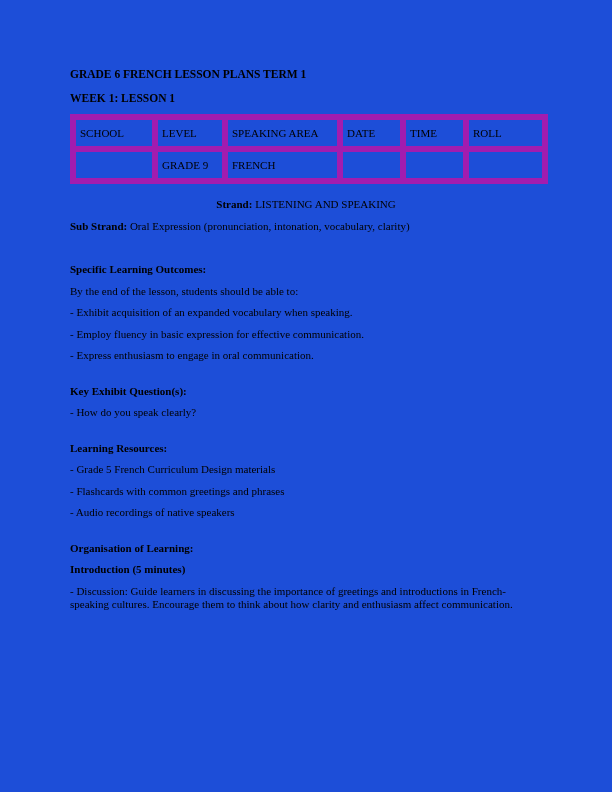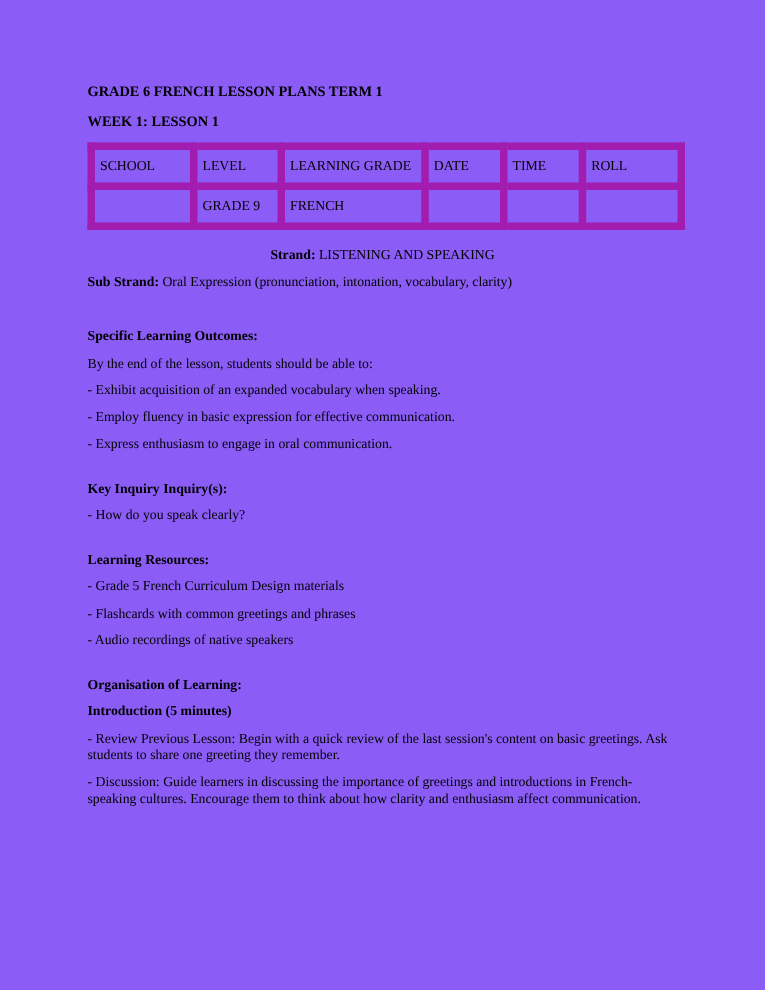--- a/index.html
+++ b/index.html
@@ -8,21 +8,21 @@
     height: 792px;
     background: #ffffff;
     color: #000000;
     font-family: "Liberation Serif", "DejaVu Serif", serif;
   }
   .page {
     box-sizing: border-box;
     width: 612px;
     height: 792px;
     padding: 67px 70px 40px 70px;
-    background: #8b5cf6;
+    background: #1d4ed8;
     overflow: hidden;
   }
   p { margin: 0; }
   .h {
     font-weight: bold;
     font-size: 11.5px;
     line-height: 14px;
     margin: 0 0 10px 0;
   }
   .line {
@@ -68,21 +68,21 @@
         <col class="col-level">
         <col class="col-area">
       <col class="col-date">
         <col class="col-time">
         <col class="col-roll">
     </colgroup>
     <tbody>
       <tr>
         <td>SCHOOL</td>
         <td>LEVEL</td>
-        <td>LEARNING GRADE</td>
+        <td>SPEAKING AREA</td>
         <td>DATE</td>
         <td>TIME</td>
         <td>ROLL</td>
       </tr>
       <tr>
         <td></td>
         <td>GRADE 9</td>
         <td>FRENCH</td>
         <td></td>
         <td></td>
@@ -93,26 +93,25 @@
 
   <p class="line" style="margin-top:14px;text-align:center;"><span class="b">Strand:</span> <span>LISTENING AND SPEAKING</span></p>
   <p class="line"><span class="b">Sub Strand:</span> <span>Oral Expression (pronunciation, intonation, vocabulary, clarity)</span></p>
 
   <p class="line b section" style="margin-top:30px;">Specific Learning Outcomes:</p>
   <p class="line">By the end of the lesson, students should be able to:</p>
   <p class="line">- Exhibit acquisition of an expanded vocabulary when speaking.</p>
   <p class="line">- Employ fluency in basic expression for effective communication.</p>
   <p class="line">- Express enthusiasm to engage in oral communication.</p>
 
-  <p class="line b section">Key Inquiry Inquiry(s):</p>
+  <p class="line b section">Key Exhibit Question(s):</p>
   <p class="line">- How do you speak clearly?</p>
 
   <p class="line b section">Learning Resources:</p>
   <p class="line">- Grade 5 French Curriculum Design materials</p>
   <p class="line">- Flashcards with common greetings and phrases</p>
   <p class="line">- Audio recordings of native speakers</p>
 
   <p class="line b section">Organisation of Learning:</p>
   <p class="line b">Introduction (5 minutes)</p>
-  <p class="line">- Review Previous Lesson: Begin with a quick review of the last session's content on basic greetings. Ask students to share one greeting they remember.</p>
   <p class="line">- Discussion: Guide learners in discussing the importance of greetings and introductions in French-speaking cultures. Encourage them to think about how clarity and enthusiasm affect communication.</p>
 
 </div>
 
 </body></html>

